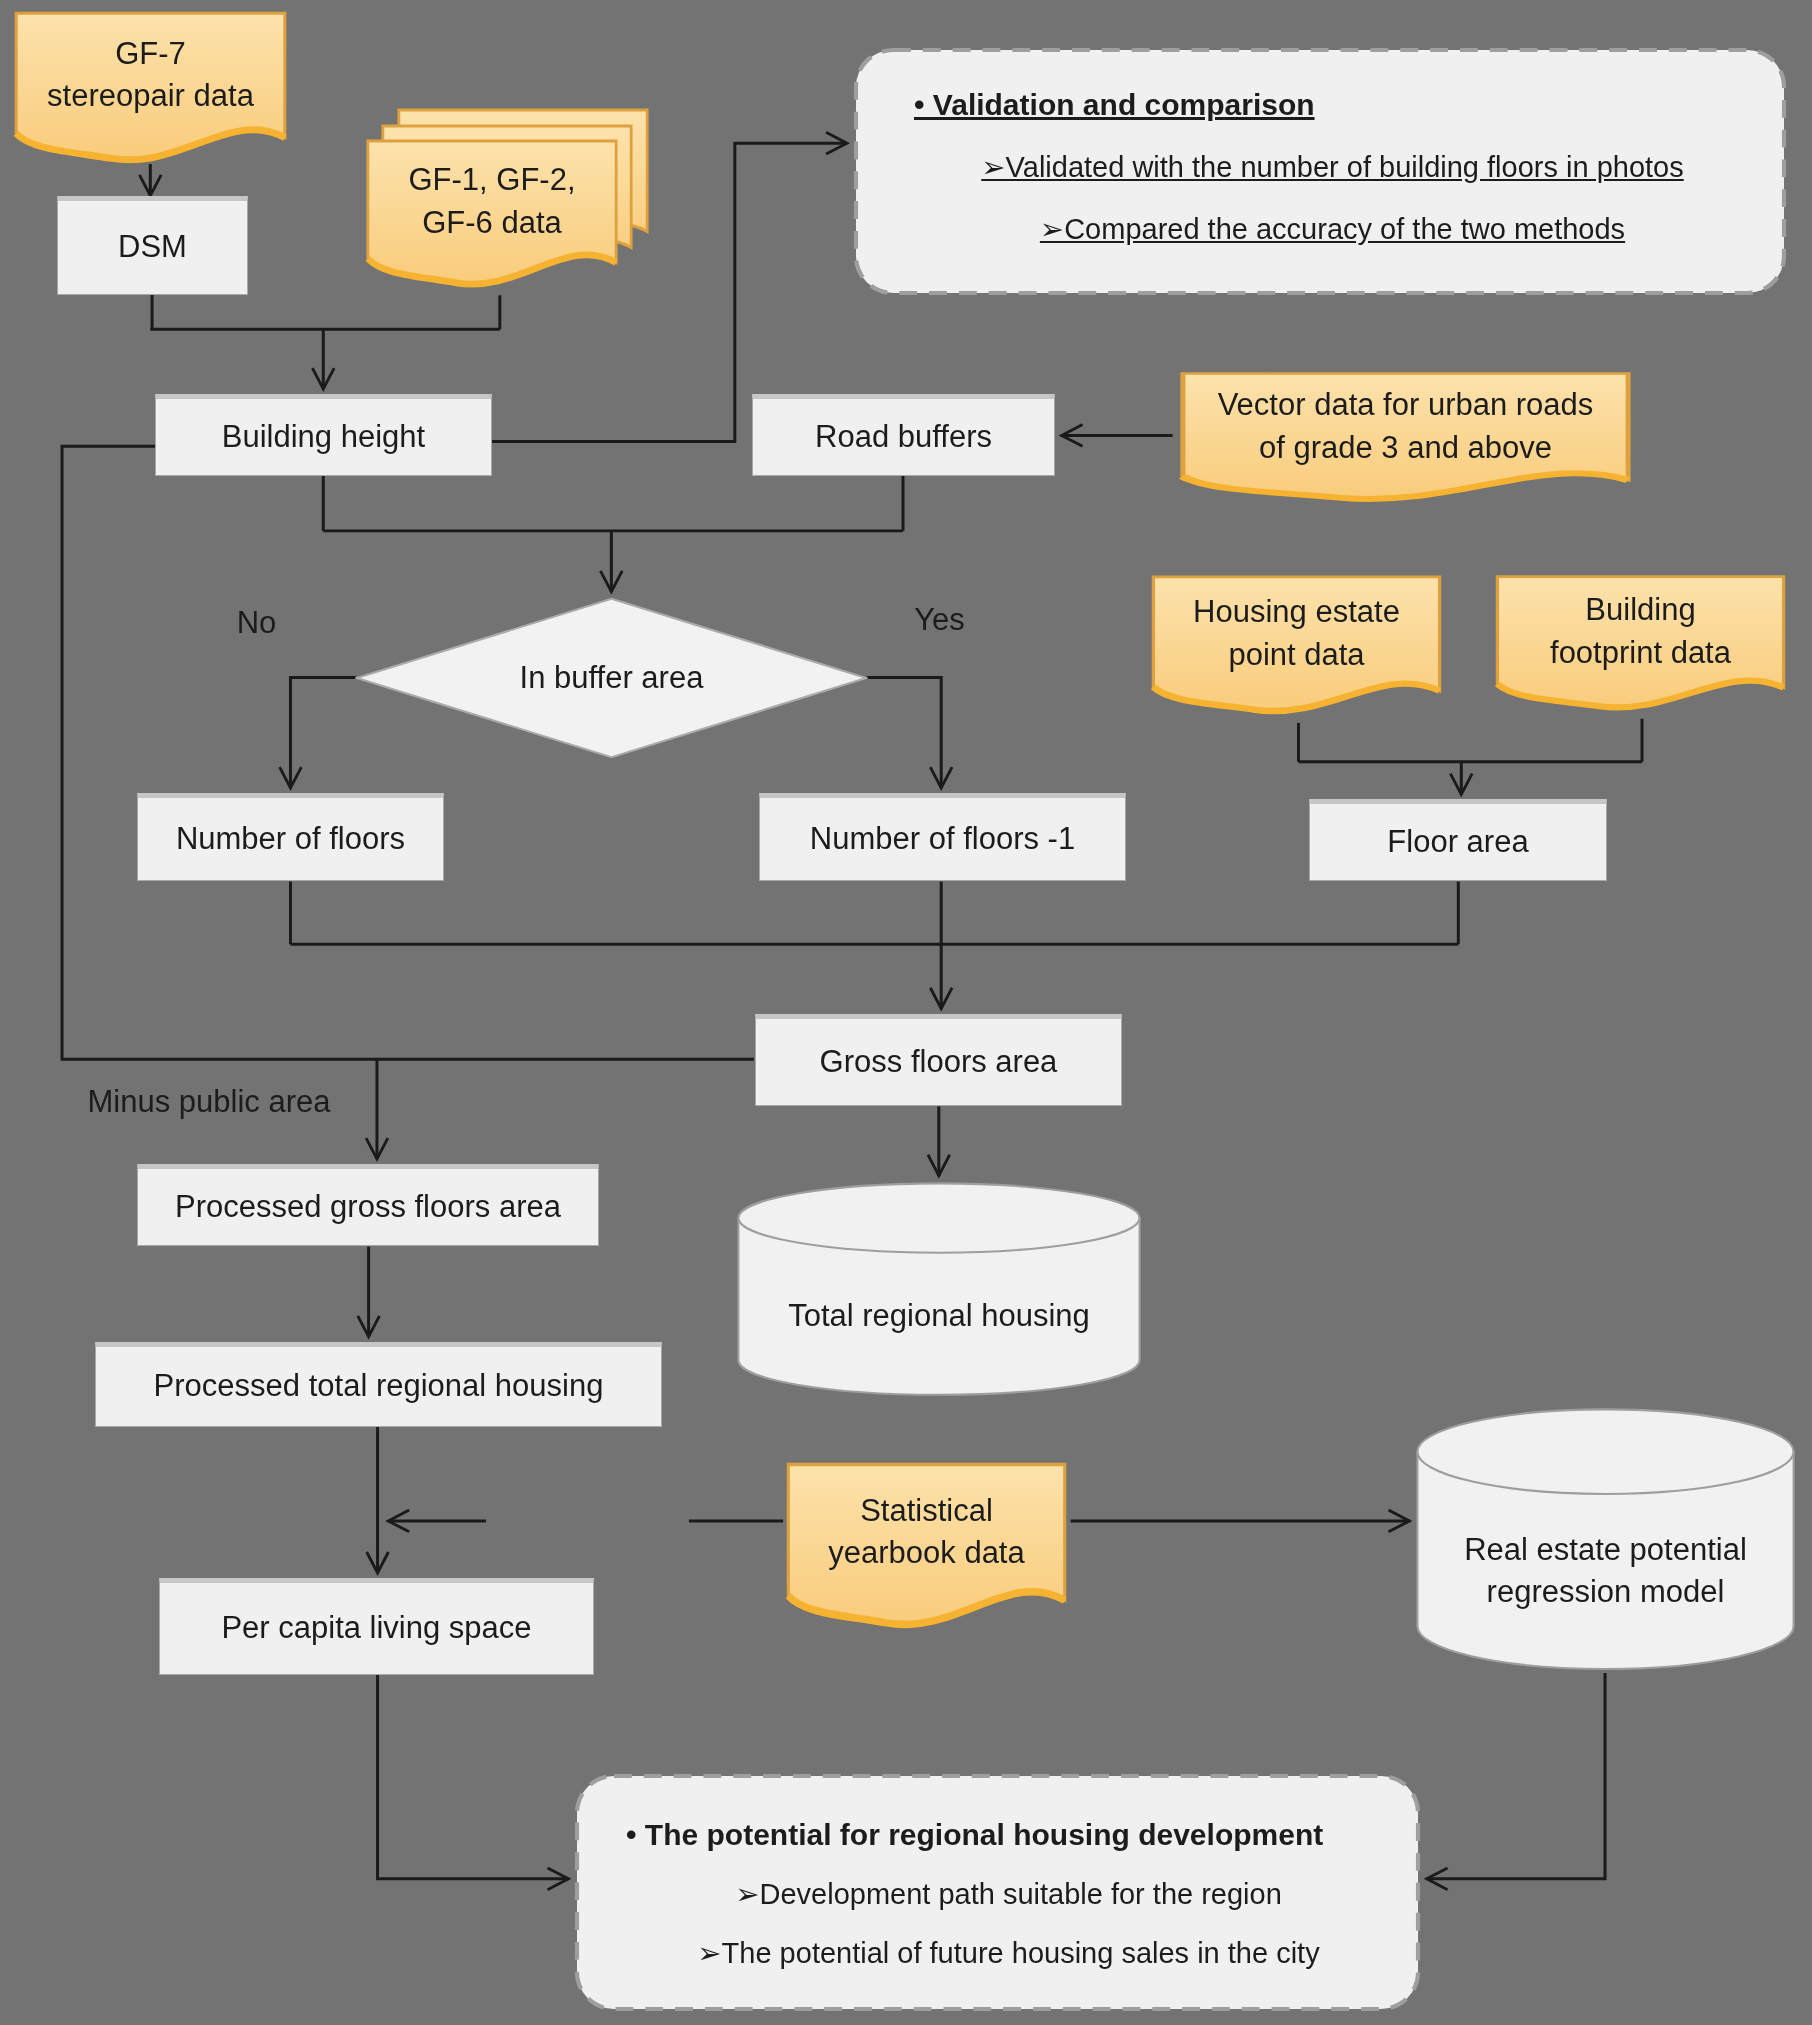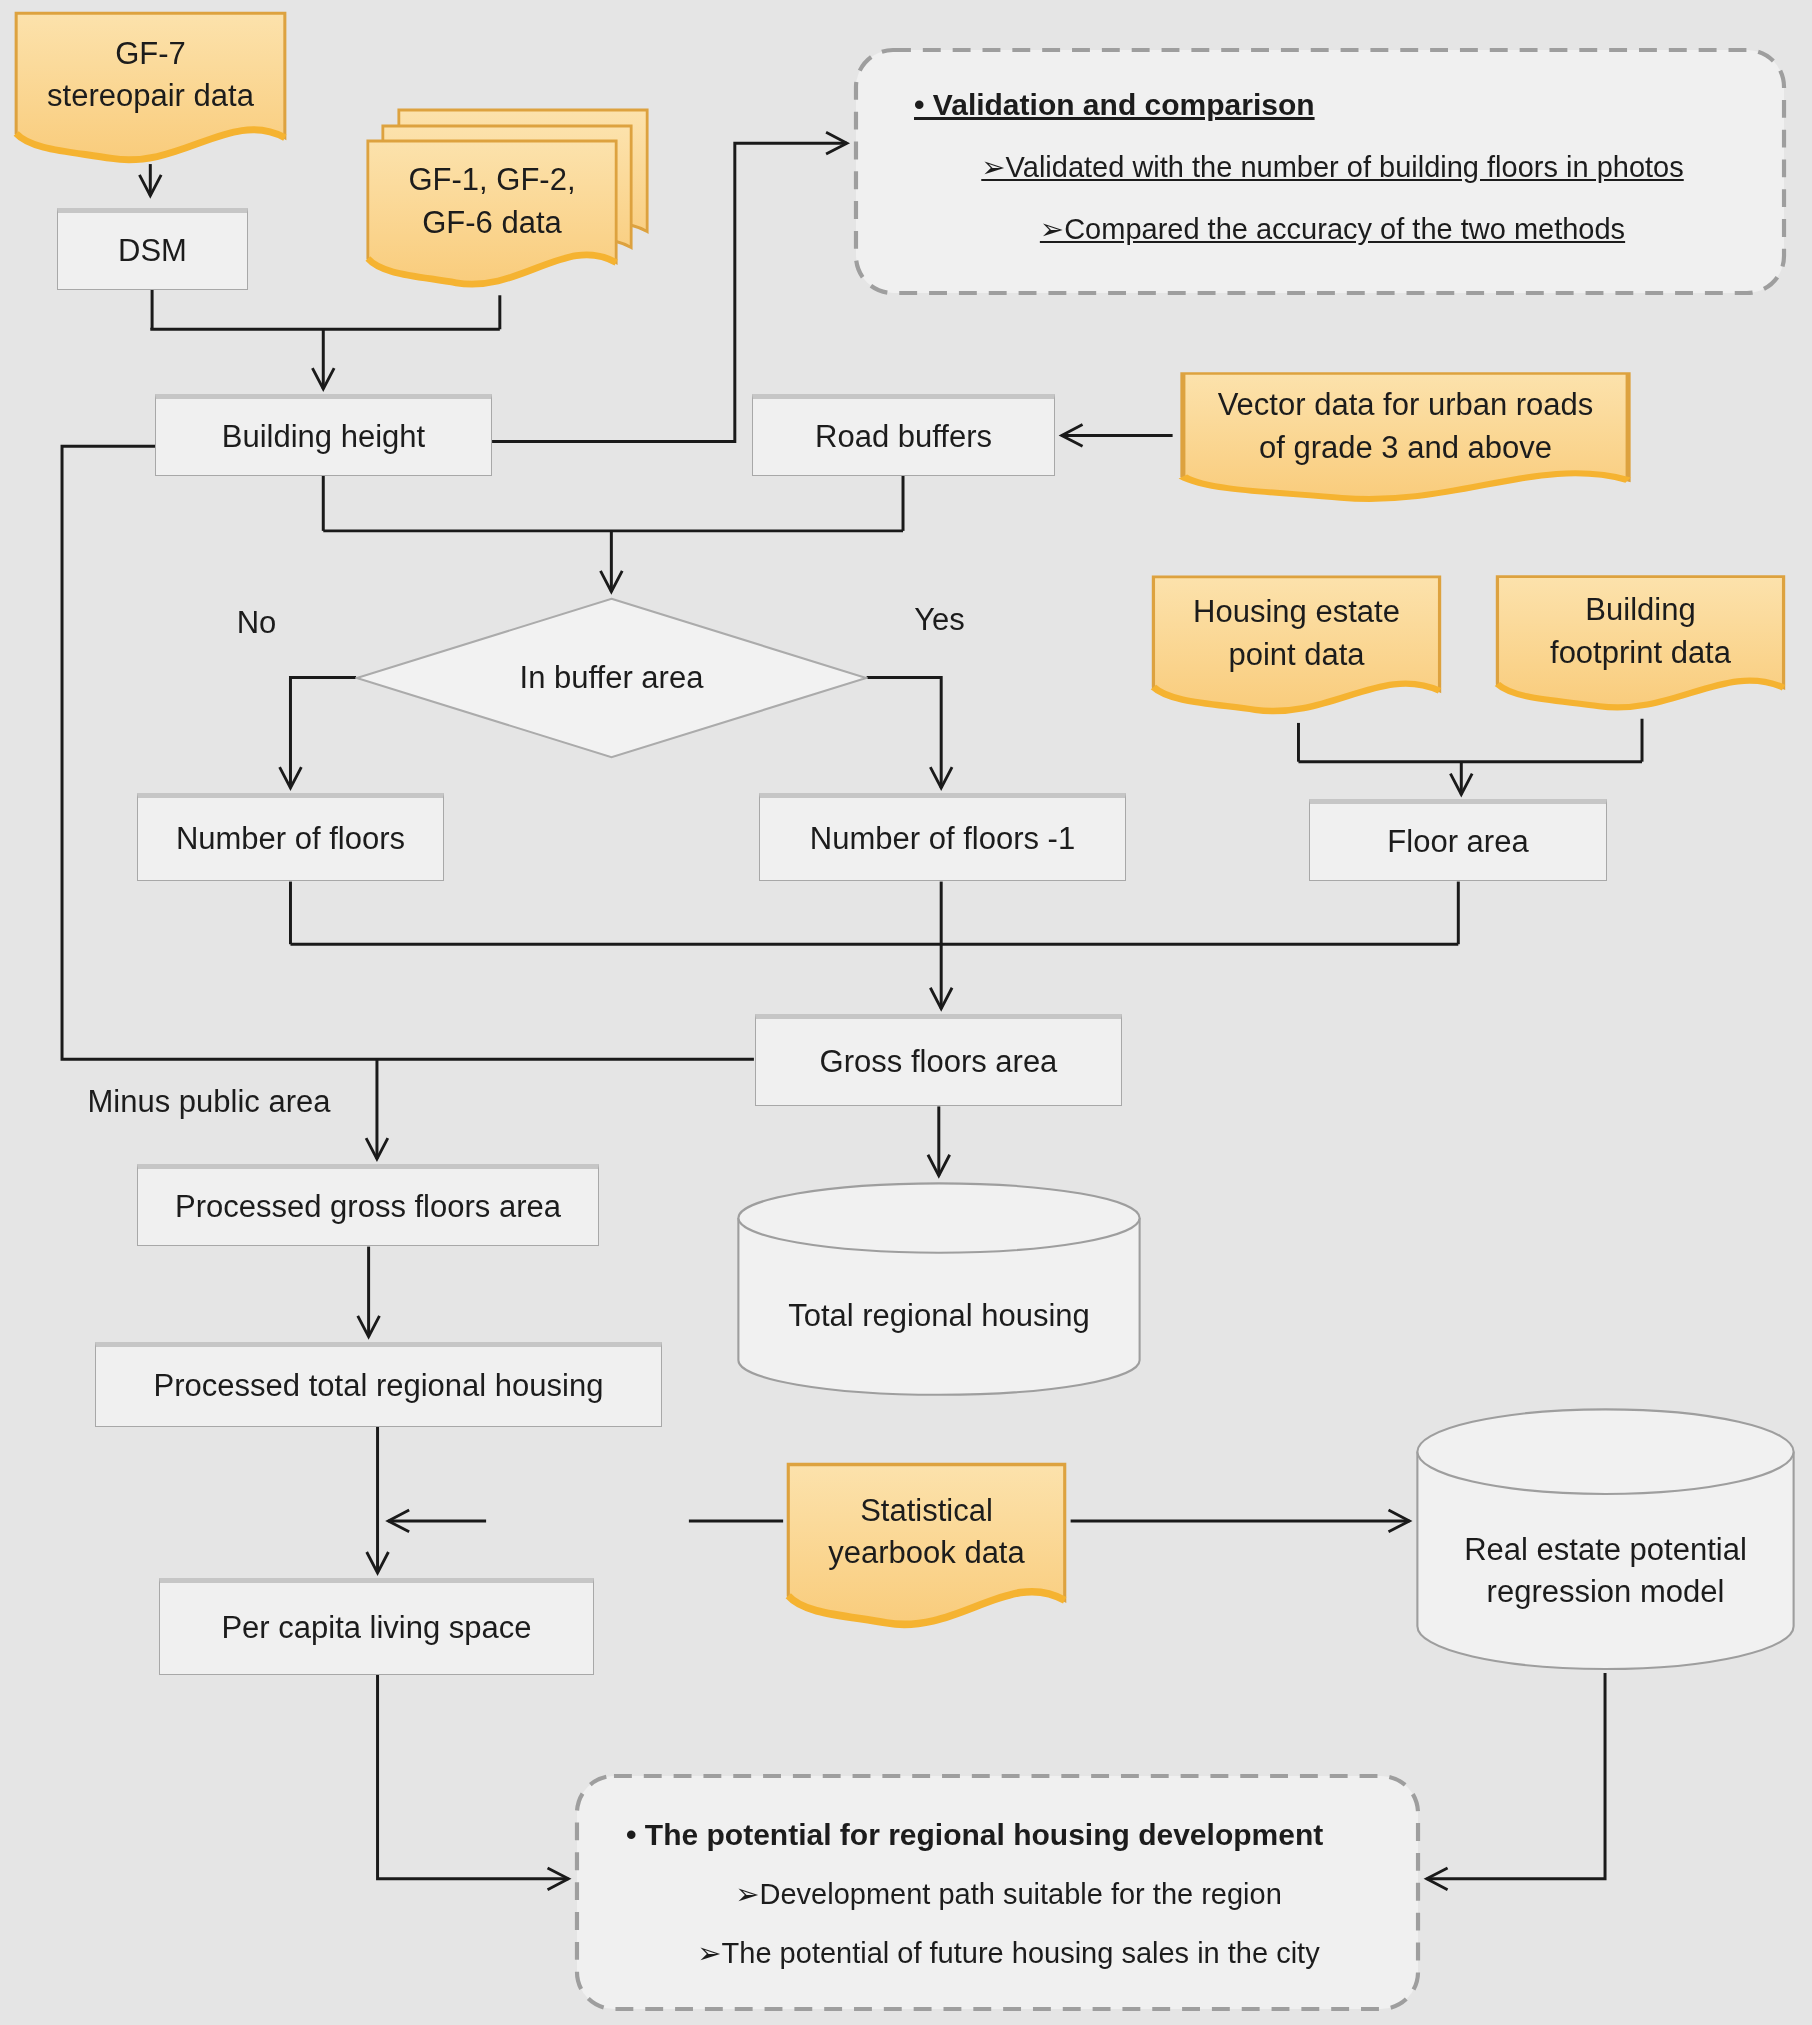--- a/index.html
+++ b/index.html
@@ -3,21 +3,21 @@
 <meta charset="utf-8">
 <style>
   :root{
     --doc_fill_top:#FCE2AC; --doc_fill_bottom:#F9CC7C; --doc_border:#DDA23F; --doc_wave_accent:#F5B331;
     --process_fill:#F0F0F0; --process_border:#A8A8A8; --process_bevel:#C6C6C6;
     --shape_outline:#9E9E9E; --panel_fill:#F0F0F0; --panel_dash:#9E9E9E;
     --line:#1A1A1A; --text:#1C1C1C;
   }
   html,body{margin:0;padding:0;background:#FFFFFF;}
   .canvas{
-    position:relative; width:1812px; height:2025px; background:#e5e5e5; overflow:hidden;
+    position:relative; width:1812px; height:2025px; background:#737373; overflow:hidden;
     font-family:"Liberation Sans", sans-serif; color:var(--text);
   }
   .wires{position:absolute; left:0; top:0; z-index:1;}
   .wires polyline{fill:none; stroke:var(--line); stroke-width:5;}
   .node{position:absolute; z-index:2;}
   .node .shape{position:absolute; left:0; top:0; width:100%; height:100%;}
   .label{
     position:absolute; left:2%; right:2%; top:0; bottom:0; z-index:3;
     display:flex; align-items:center; justify-content:center; text-align:center;
     font-size:31px; line-height:1.38; white-space:pre-line; color:var(--text);
@@ -105,21 +105,21 @@
 
   <div class="node doc" style="left:12px;top:9px;width:277px;height:166px">
     <svg class="shape" viewBox="0 0 200 120" preserveAspectRatio="none">
       <path class="doc-body" d="M3,3 L197,3 L197,93 C158,72 122,116 72,108 C42,103 14,102 3,90 Z"></path>
       <path class="doc-wave" d="M197,93 C158,72 122,116 72,108 C42,103 14,102 3,90"></path>
     </svg>
     <div class="label">GF-7
 stereopair data</div>
   </div>
 
-  <div class="node process" style="left:57px;top:208px;width:191px;height:82px">
+  <div class="node process" style="left:57px;top:196px;width:191px;height:99px">
     <div class="label">DSM</div>
   </div>
 
   <div class="node doc" style="left:395px;top:106px;width:256px;height:162px">
     <svg class="shape" viewBox="0 0 200 120" preserveAspectRatio="none">
       <path class="doc-body" d="M3,3 L197,3 L197,93 C158,72 122,116 72,108 C42,103 14,102 3,90 Z"></path>
     </svg>
   </div>
   <div class="node doc" style="left:379px;top:122px;width:256px;height:162px">
     <svg class="shape" viewBox="0 0 200 120" preserveAspectRatio="none">

